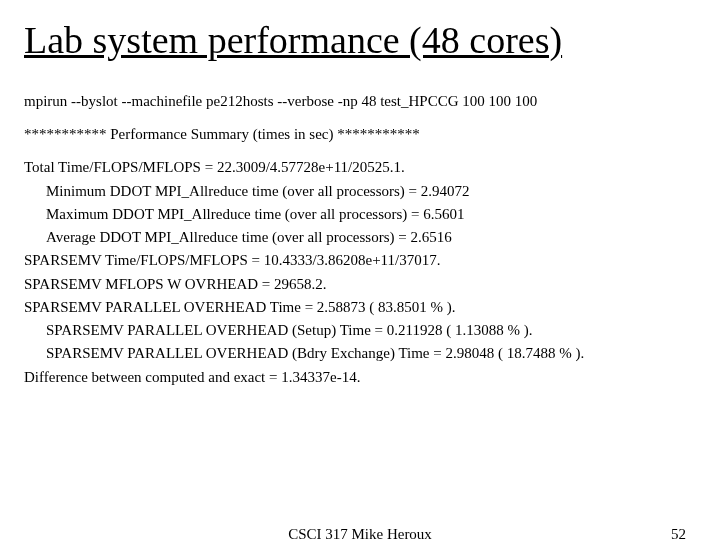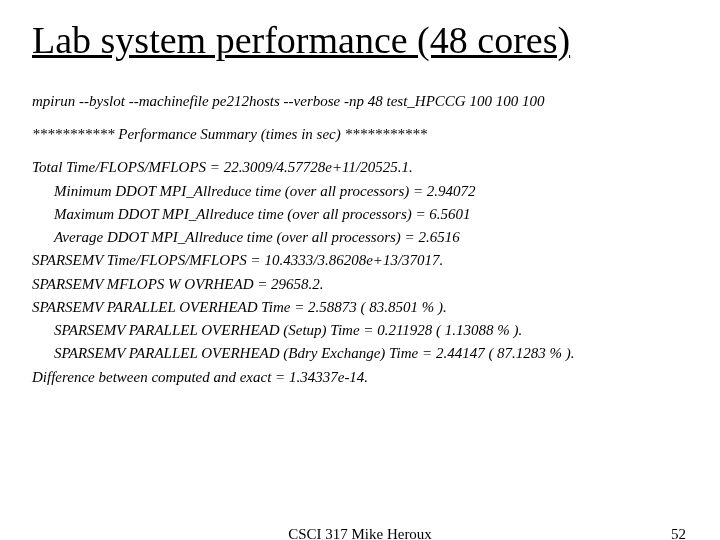--- a/index.html
+++ b/index.html
@@ -10,34 +10,33 @@
     background: #ffffff;
     font-family: "Times New Roman", Times, serif;
     color: #000;
     overflow: hidden;
   }
   .slide {
     position: relative;
     width: 720px;
     height: 540px;
     box-sizing: border-box;
-    padding: 20px 32px 0 32px;
+    padding: 20px 32px 0 24px;
   }
   .title {
     font-size: 38px;
     text-decoration: underline;
     line-height: 1.1;
     margin: 0;
     font-weight: normal;
   }
   .body {
     margin-top: 28px;
     font-size: 15px;
     line-height: 1.55;
-    font-style: italic;
   }
   .body p {
     margin: 0;
   }
   .gap {
     height: 10px;
   }
   .indent {
     padding-left: 22px;
   }
@@ -67,25 +66,25 @@
 
   <div class="body">
     <p>mpirun --byslot --machinefile pe212hosts --verbose -np 48 test_HPCCG 100 100 100</p>
     <div class="gap"></div>
     <p>*********** Performance Summary (times in sec) ***********</p>
     <div class="gap"></div>
     <p>Total Time/FLOPS/MFLOPS             = 22.3009/4.57728e+11/20525.1.</p>
     <p class="indent">Minimum DDOT MPI_Allreduce time (over all processors) = 2.94072</p>
     <p class="indent">Maximum DDOT MPI_Allreduce time (over all processors) = 6.5601</p>
     <p class="indent">Average DDOT MPI_Allreduce time (over all processors) = 2.6516</p>
-    <p>SPARSEMV Time/FLOPS/MFLOPS          = 10.4333/3.86208e+13/37017.</p>
+    <p>SPARSEMV Time/FLOPS/MFLOPS          = 10.4333/3.86208e+11/37017.</p>
     <p>SPARSEMV MFLOPS W OVRHEAD              = 29658.2.</p>
     <p>SPARSEMV PARALLEL OVERHEAD Time        = 2.58873 ( 83.8501 % ).</p>
     <p class="indent">SPARSEMV PARALLEL OVERHEAD (Setup) Time     = 0.211928 ( 1.13088 % ).</p>
-    <p class="indent">SPARSEMV PARALLEL OVERHEAD (Bdry Exchange) Time = 2.44147 ( 87.1283 % ).</p>
+    <p class="indent">SPARSEMV PARALLEL OVERHEAD (Bdry Exchange) Time = 2.98048 ( 18.7488 % ).</p>
     <p>Difference between computed and exact  = 1.34337e-14.</p>
   </div>
 
   <div class="footer">
     <span class="footer-center">CSCI 317 Mike Heroux</span>
     <span class="footer-right">52</span>
   </div>
 
 </div>
 

